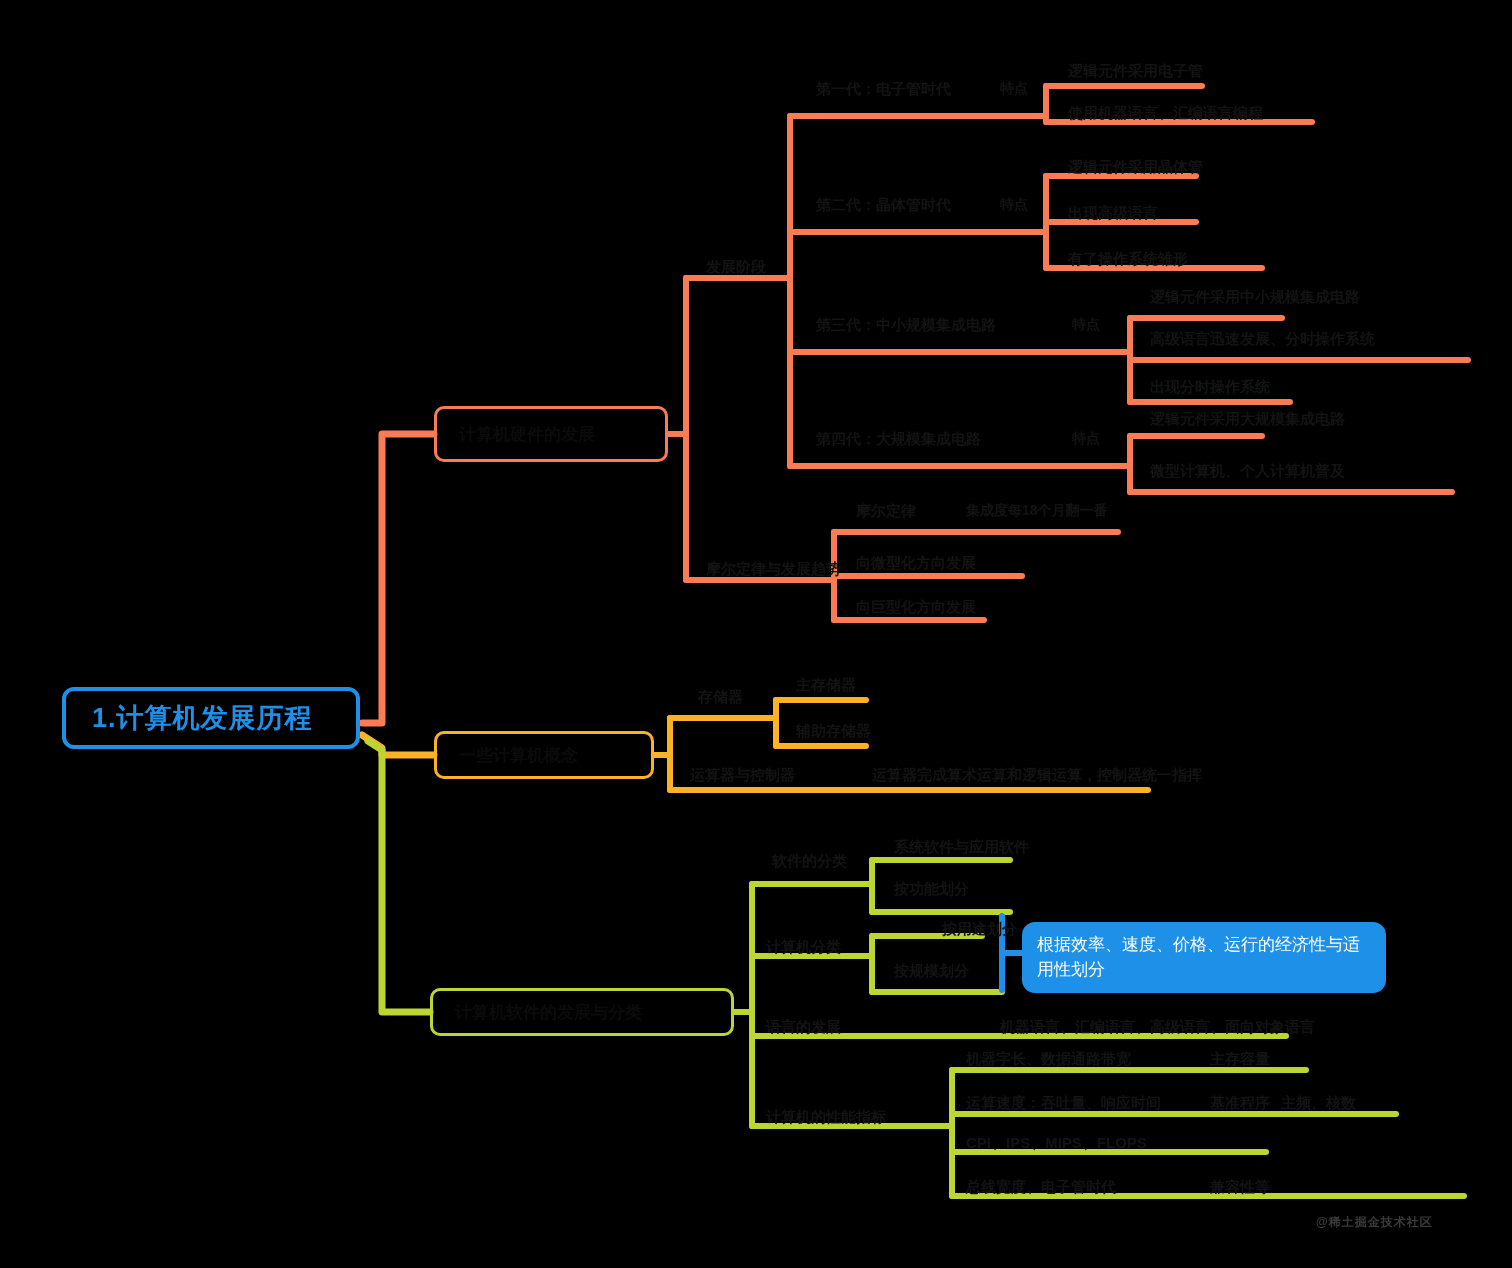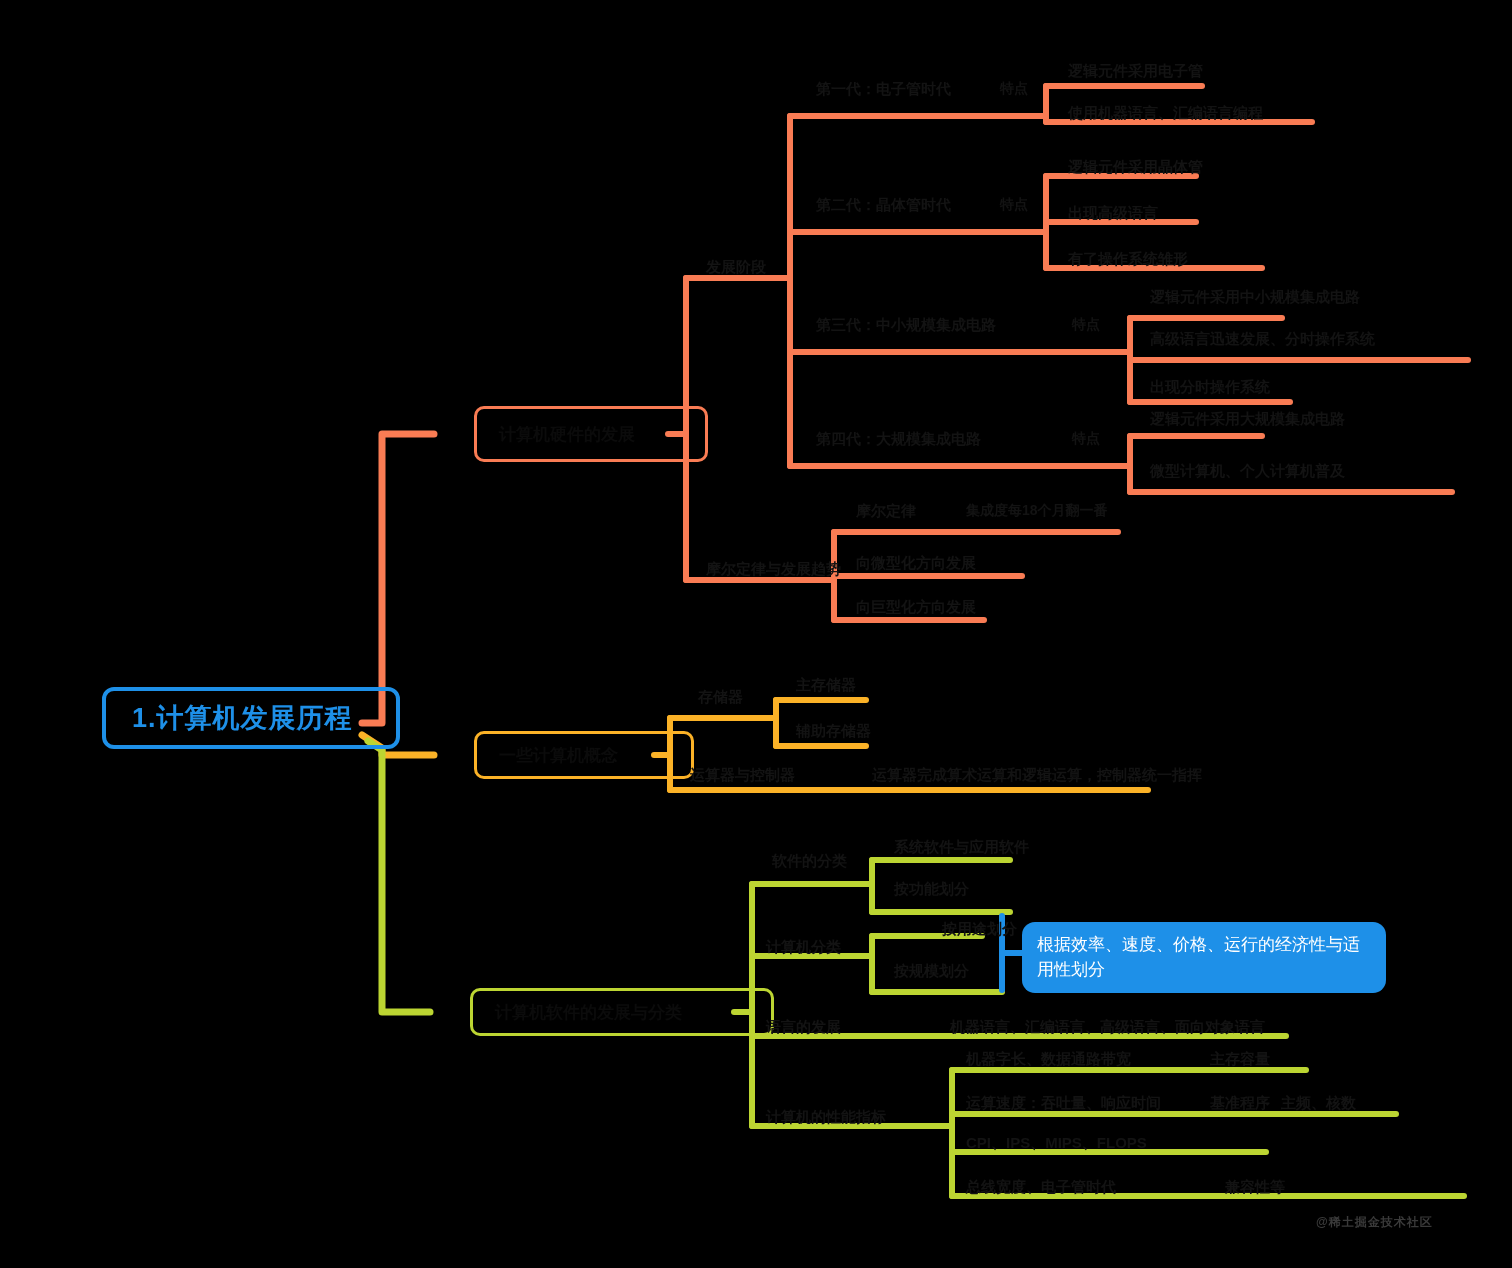--- a/index.html
+++ b/index.html
@@ -1,20 +1,20 @@
 <!DOCTYPE html>
 <html><head>
 <meta charset="utf-8">
 <style>
   html,body{margin:0;padding:0;background:#000;}
   body{width:1512px;height:1268px;position:relative;overflow:hidden;
        font-family:"Liberation Sans","DejaVu Sans",sans-serif;}
   #canvas{position:absolute;inset:0;width:1512px;height:1268px;}
 
-  .node{position:absolute;box-sizing:border-box;white-space:pre;margin-left:40px;}
+  .node{position:absolute;box-sizing:border-box;white-space:pre;}
 
   
   .root{
     left:62px;top:687px;width:298px;height:62px;
     border:4px solid #1E90E8;border-radius:12px;
     color:#1E90E8;font-size:27px;font-weight:bold;
     display:flex;align-items:center;padding-left:26px;
     letter-spacing:1px;
   }
 
@@ -193,31 +193,31 @@
 
 <div class="lbl" style="left:772px;top:852px;">软件的分类</div>
 <div class="lbl" style="left:894px;top:838px;">系统软件与应用软件</div>
 <div class="lbl" style="left:894px;top:880px;">按功能划分</div>
 
 <div class="lbl" style="left:766px;top:938px;">计算机分类</div>
 <div class="lbl" style="left:894px;top:920px;margin-left:48px;">按用途划分</div>
 <div class="lbl" style="left:894px;top:962px;">按规模划分</div>
 
 <div class="lbl" style="left:766px;top:1018px;">语言的发展</div>
-<div class="lbl" style="left:950px;top:1018px;">机器语言、汇编语言、高级语言、面向对象语言</div>
+<div class="lbl" style="left:1000px;top:1018px;">机器语言、汇编语言、高级语言、面向对象语言</div>
 
 <div class="lbl" style="left:766px;top:1108px;">计算机的性能指标</div>
 
 <div class="lbl" style="left:966px;top:1050px;">机器字长、数据通路带宽</div>
 <div class="lbl" style="left:1210px;top:1050px;">主存容量</div>
 
 <div class="lbl" style="left:966px;top:1094px;">运算速度：吞吐量、响应时间</div>
 <div class="lbl" style="left:1281px;top:1094px;">主频、核数</div>
 
 <div class="lbl" style="left:966px;top:1134px;">CPI、IPS、MIPS、FLOPS</div>
 <div class="lbl" style="left:1210px;top:1094px;">基准程序</div>
 
 <div class="lbl" style="left:966px;top:1178px;">总线宽度、电子管时代</div>
-<div class="lbl" style="left:1210px;top:1178px;margin-left:15px;">兼容性等</div>
+<div class="lbl" style="left:1210px;top:1178px;">兼容性等</div>
 
 <div class="callout">根据效率、速度、价格、运行的经济性与适用性划分</div>
 
 <div class="watermark">@稀土掘金技术社区</div>
 
 </body></html>

